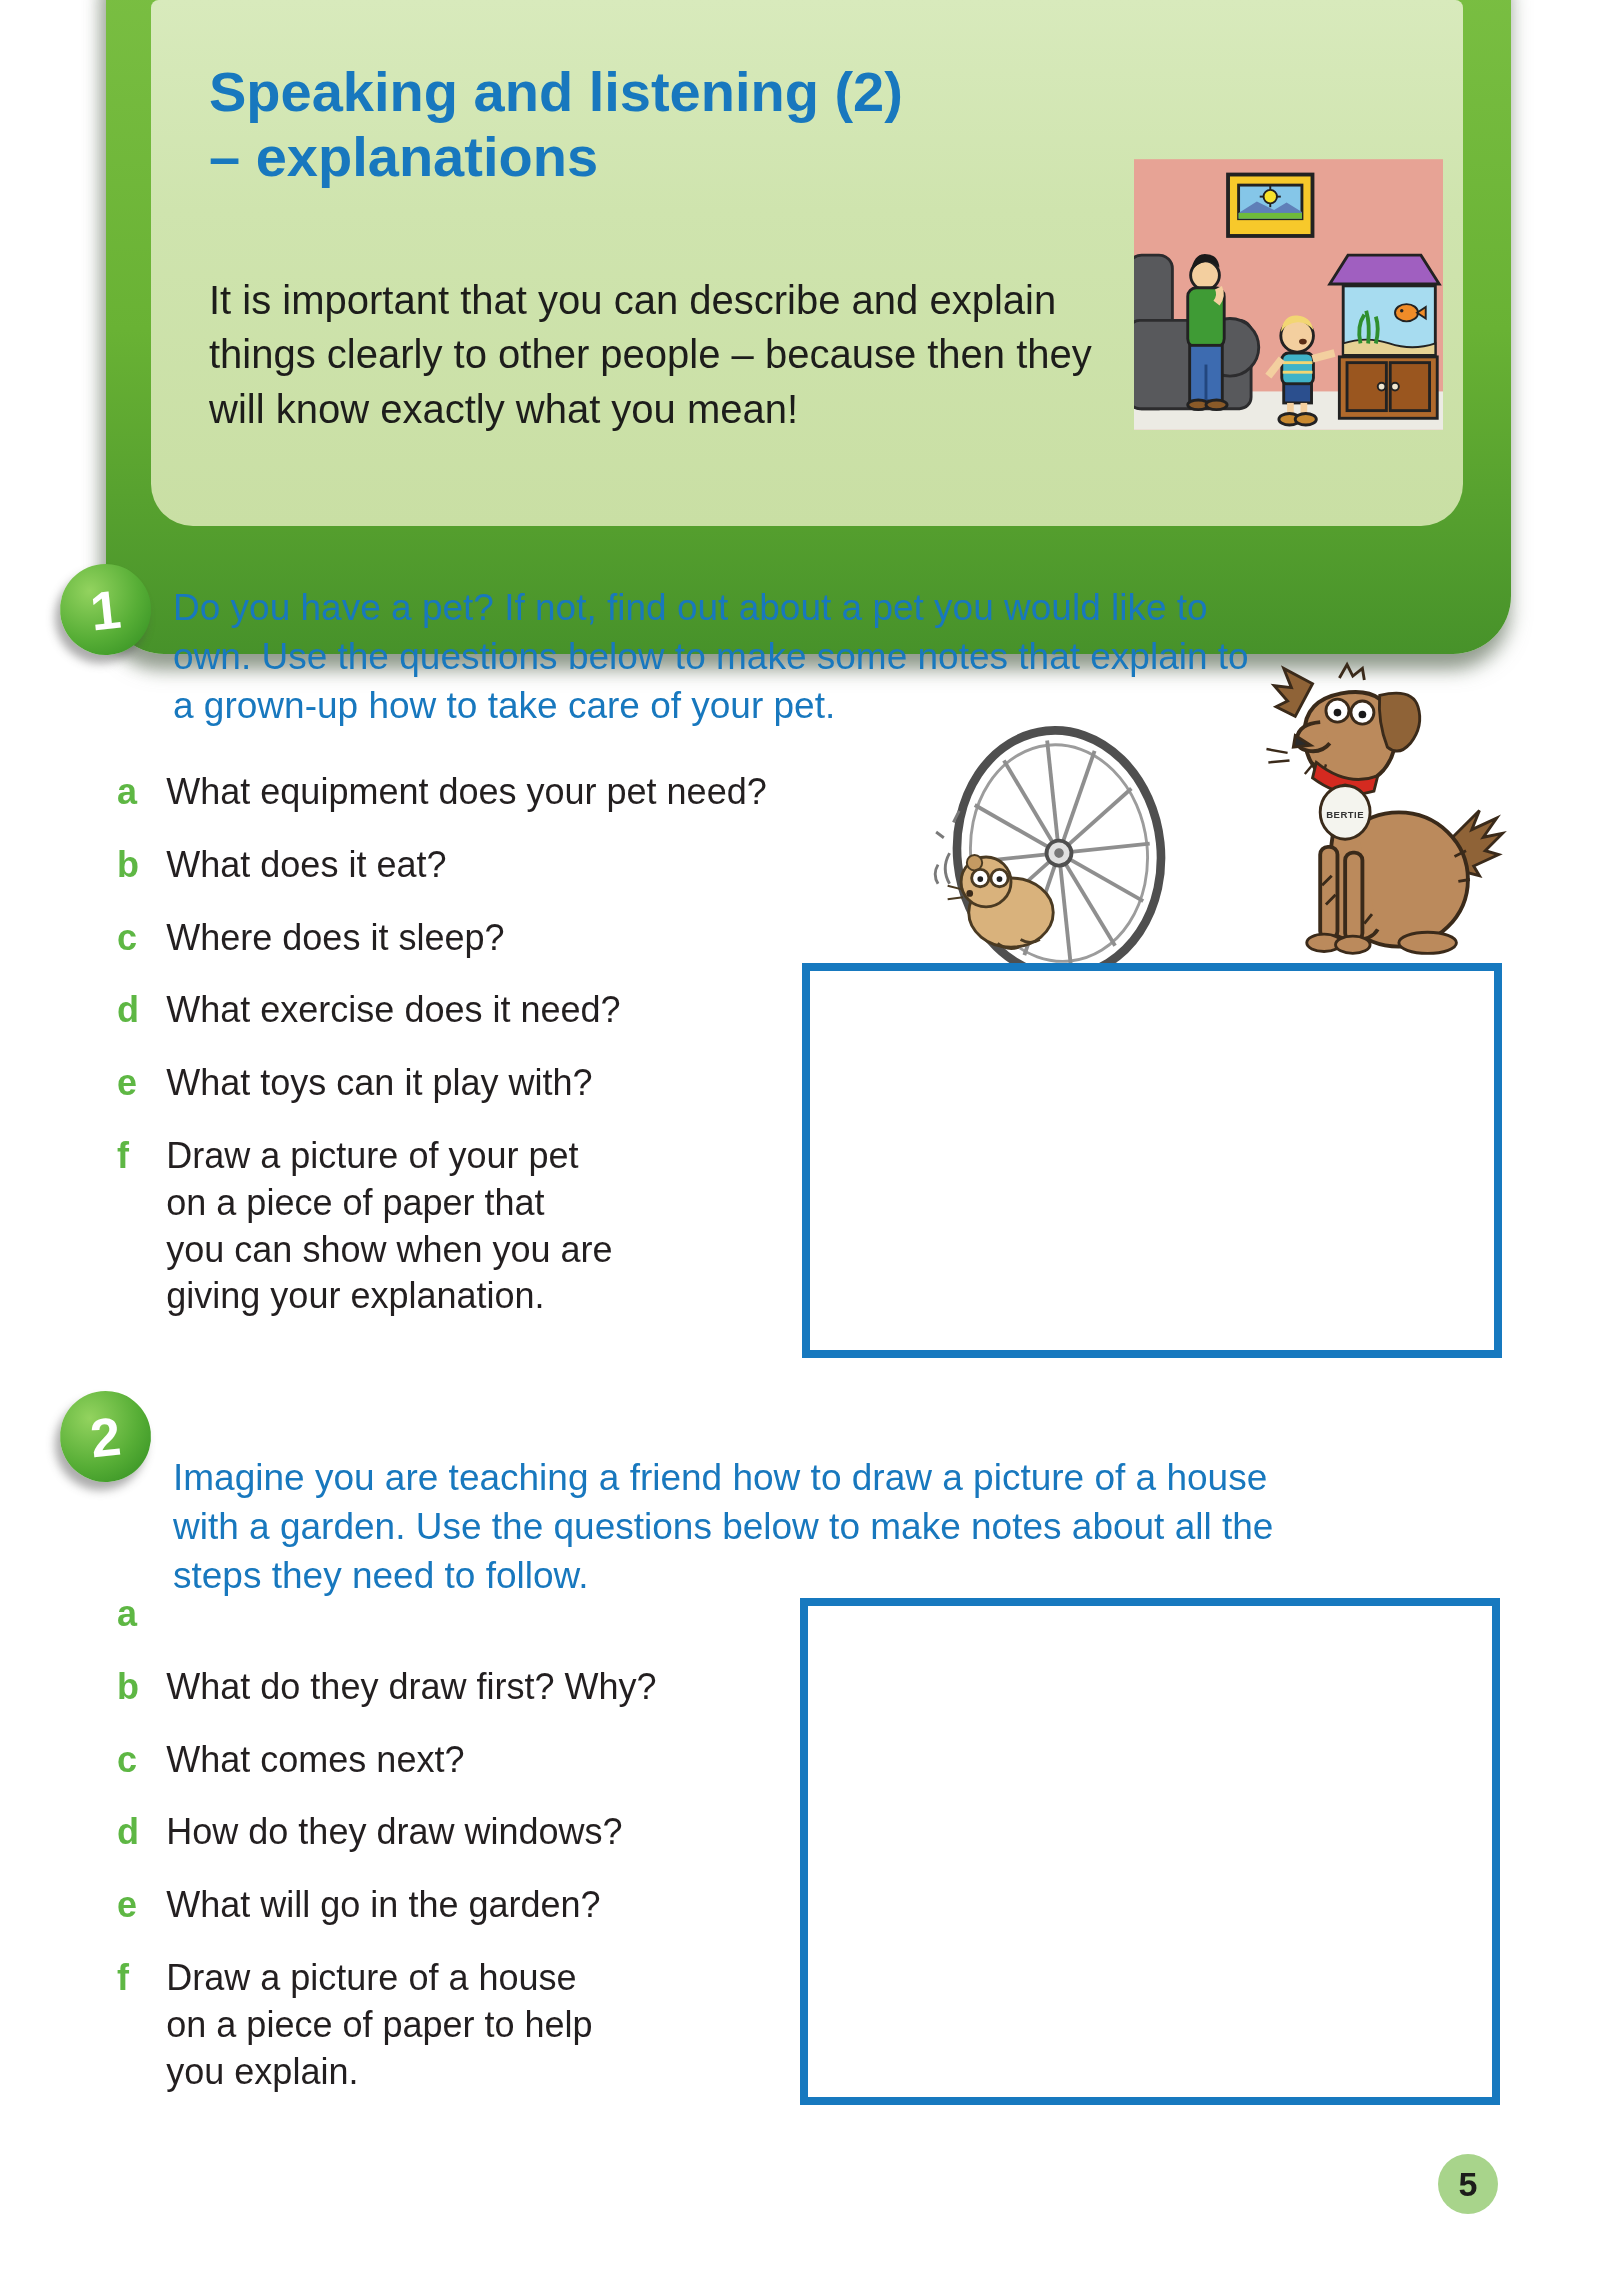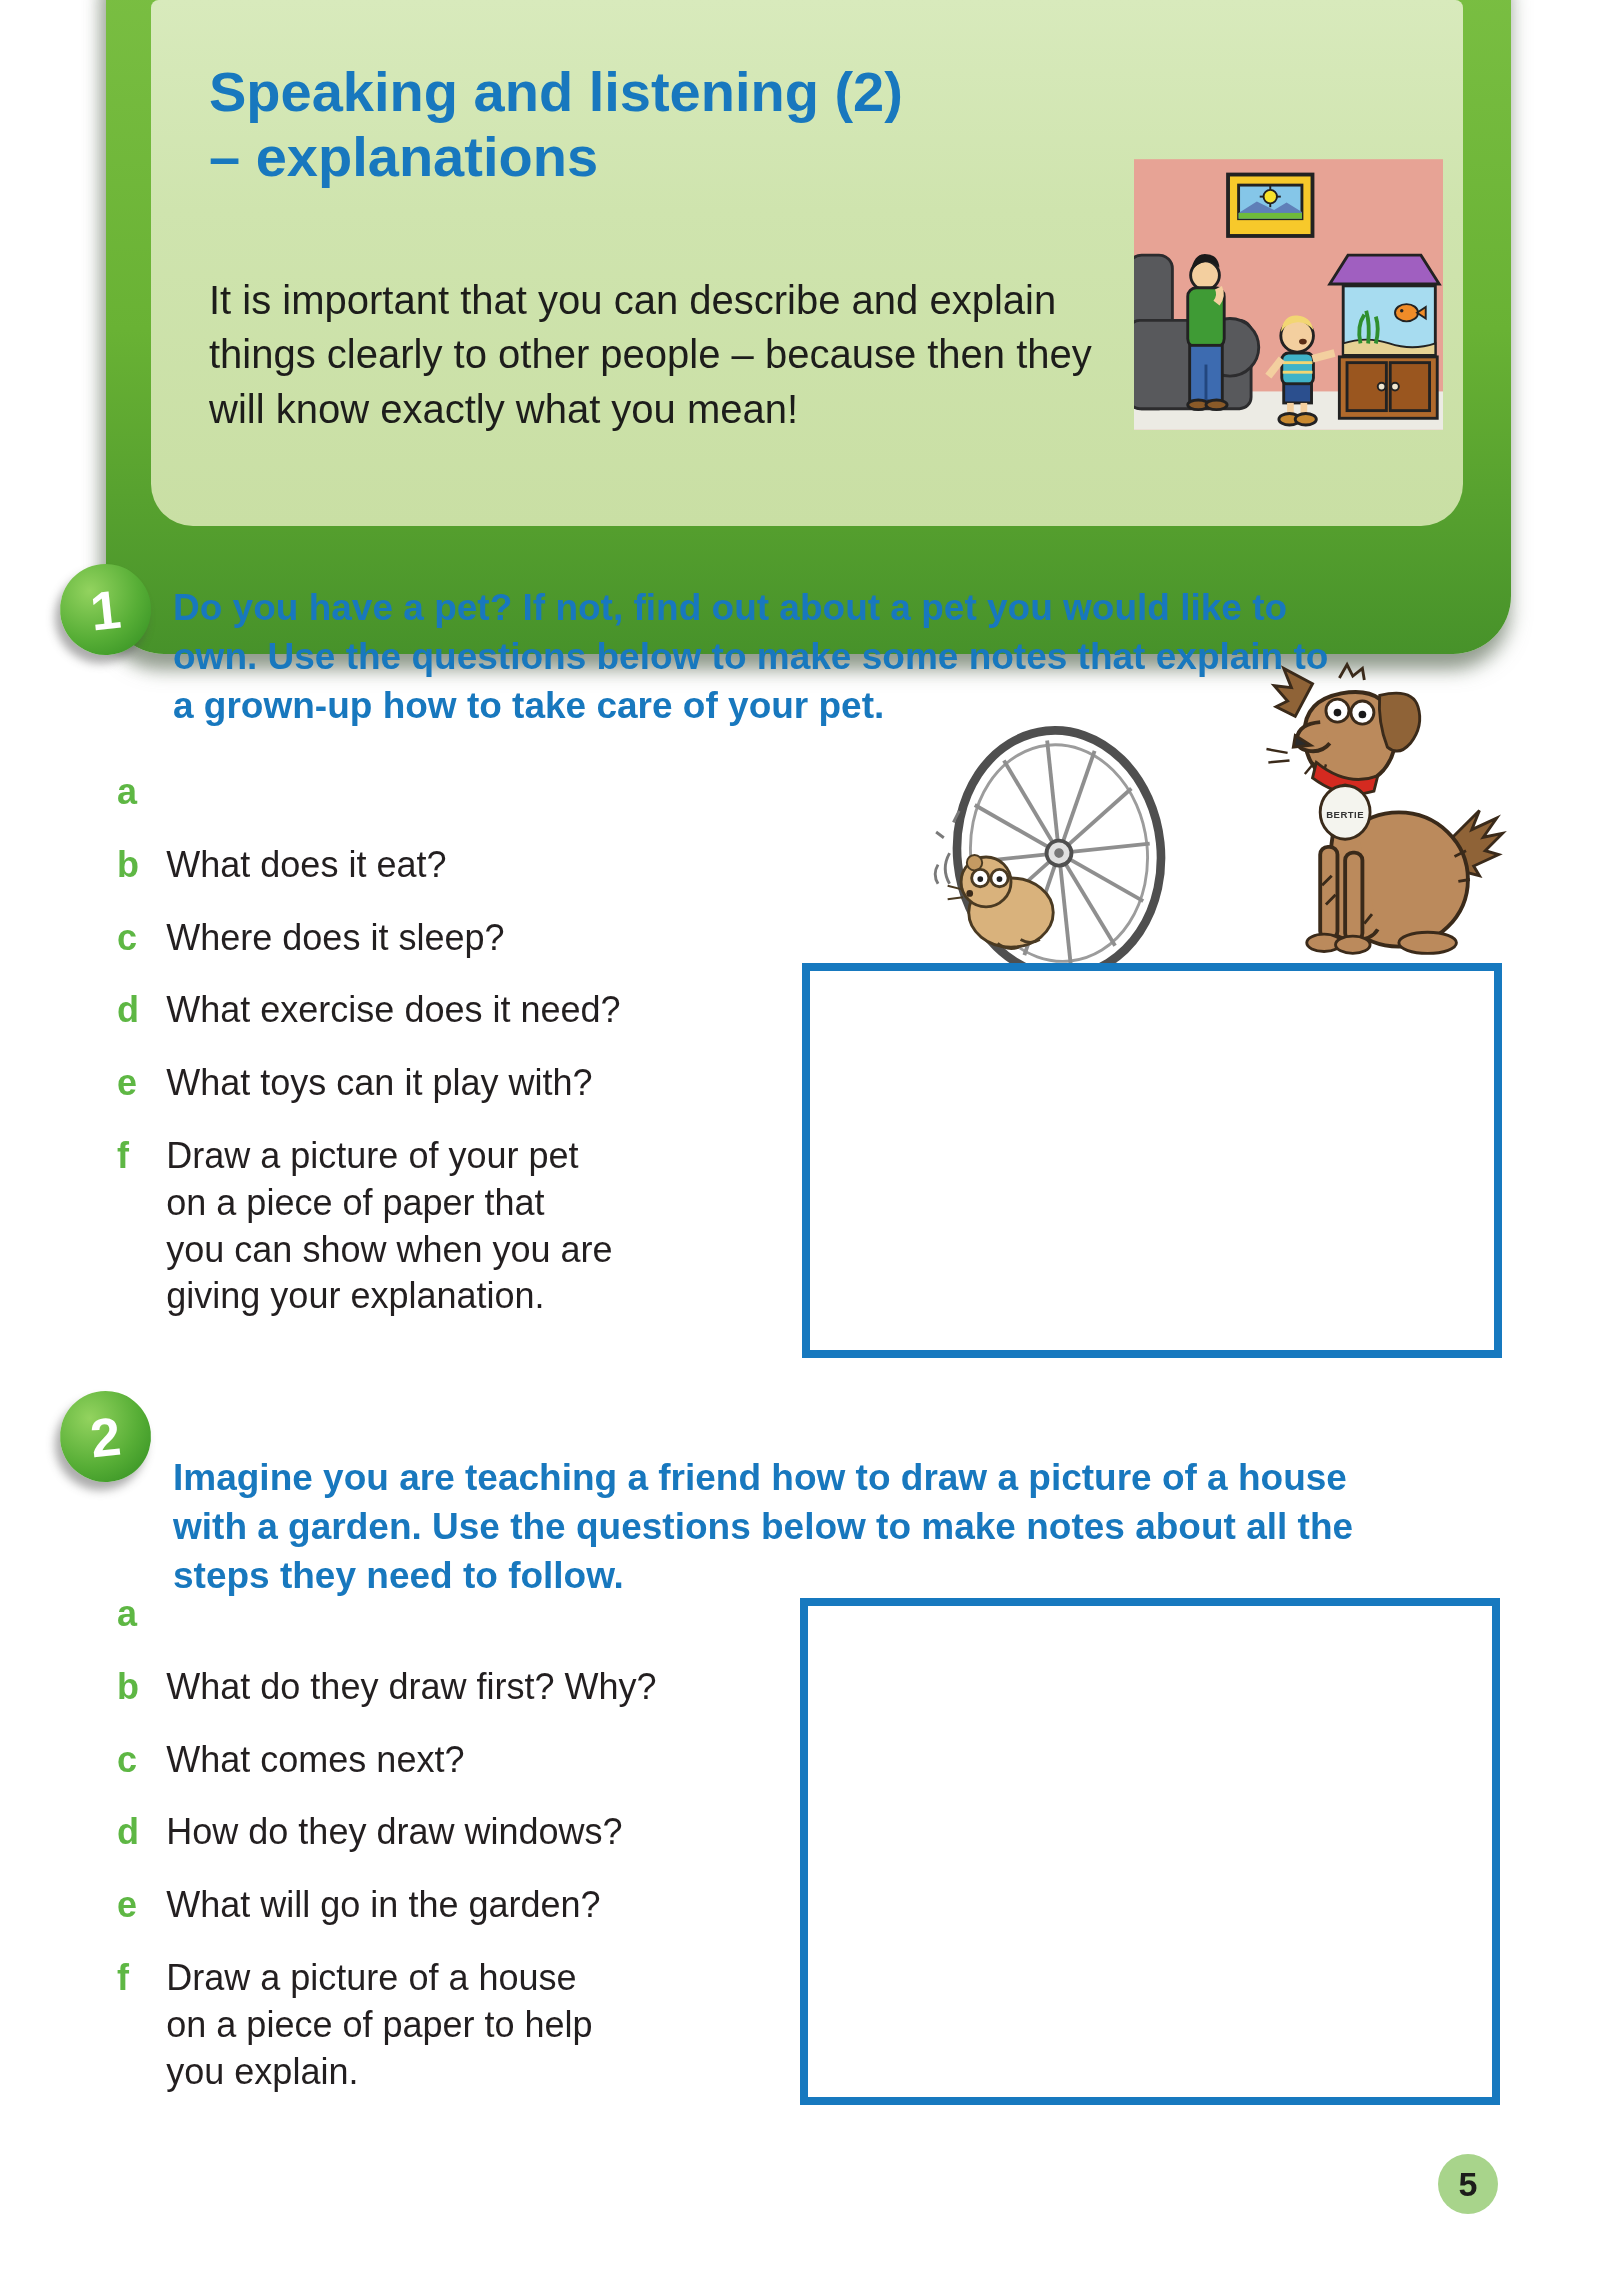--- a/index.html
+++ b/index.html
@@ -34,21 +34,21 @@
     position:absolute;width:91px;height:91px;border-radius:50%;
     background:radial-gradient(circle at 35% 28%,#93d35f 0%,#57ae36 55%,#2e8b1f 100%);
     box-shadow:-5.8px 7.7px 9.6px rgba(70,70,70,.45);
     display:flex;align-items:center;justify-content:center;
     color:#ffffff;font-size:54px;font-weight:bold;transform:rotate(-6deg);
   }
   .badge-1{left:60px;top:564px;}
   .badge-2{left:60px;top:1391px;}
   .prompt{
     position:absolute;left:173px;
-    font-size:37px;font-weight:bold;color:#1878be;line-height:1.32;
+    font-size:37px;font-weight:normal;color:#1878be;line-height:1.32;
     white-space:pre-line;
   }
   .prompt-1{top:584px;width:1345px;}
   .prompt-2{top:1454px;width:1345px;}
   
   .qlist{position:absolute;left:117px;width:684px;}
   .qlist-1{top:769px;}
   .qlist-2{top:1591px;}
   .qitem{display:flex;gap:16.3px;margin-bottom:26px;font-size:36px;line-height:1.3;}
   .qletter{flex:0 0 33px;font-weight:bold;color:#5eb744;}
@@ -251,20 +251,21 @@
     </g>
     <g stroke="#3a2a1a" stroke-width="3" fill="none">
       <path d="M108,230 l-10,10 M112,250 l-10,10 M150,270 l-8,10"></path>
       <path d="M236,210 l12,-6 M240,236 l12,-2"></path>
     </g>
   </svg>
 
   <div class="qlist qlist-1">
     <div class="qitem">
       <span class="qletter">a</span>
+      <span class="qtext">What equipment does your pet need?</span>
     </div>
     <div class="qitem">
       <span class="qletter">b</span>
       <span class="qtext">What does it eat?</span>
     </div>
     <div class="qitem">
       <span class="qletter">c</span>
       <span class="qtext">Where does it sleep?</span>
     </div>
     <div class="qitem">

